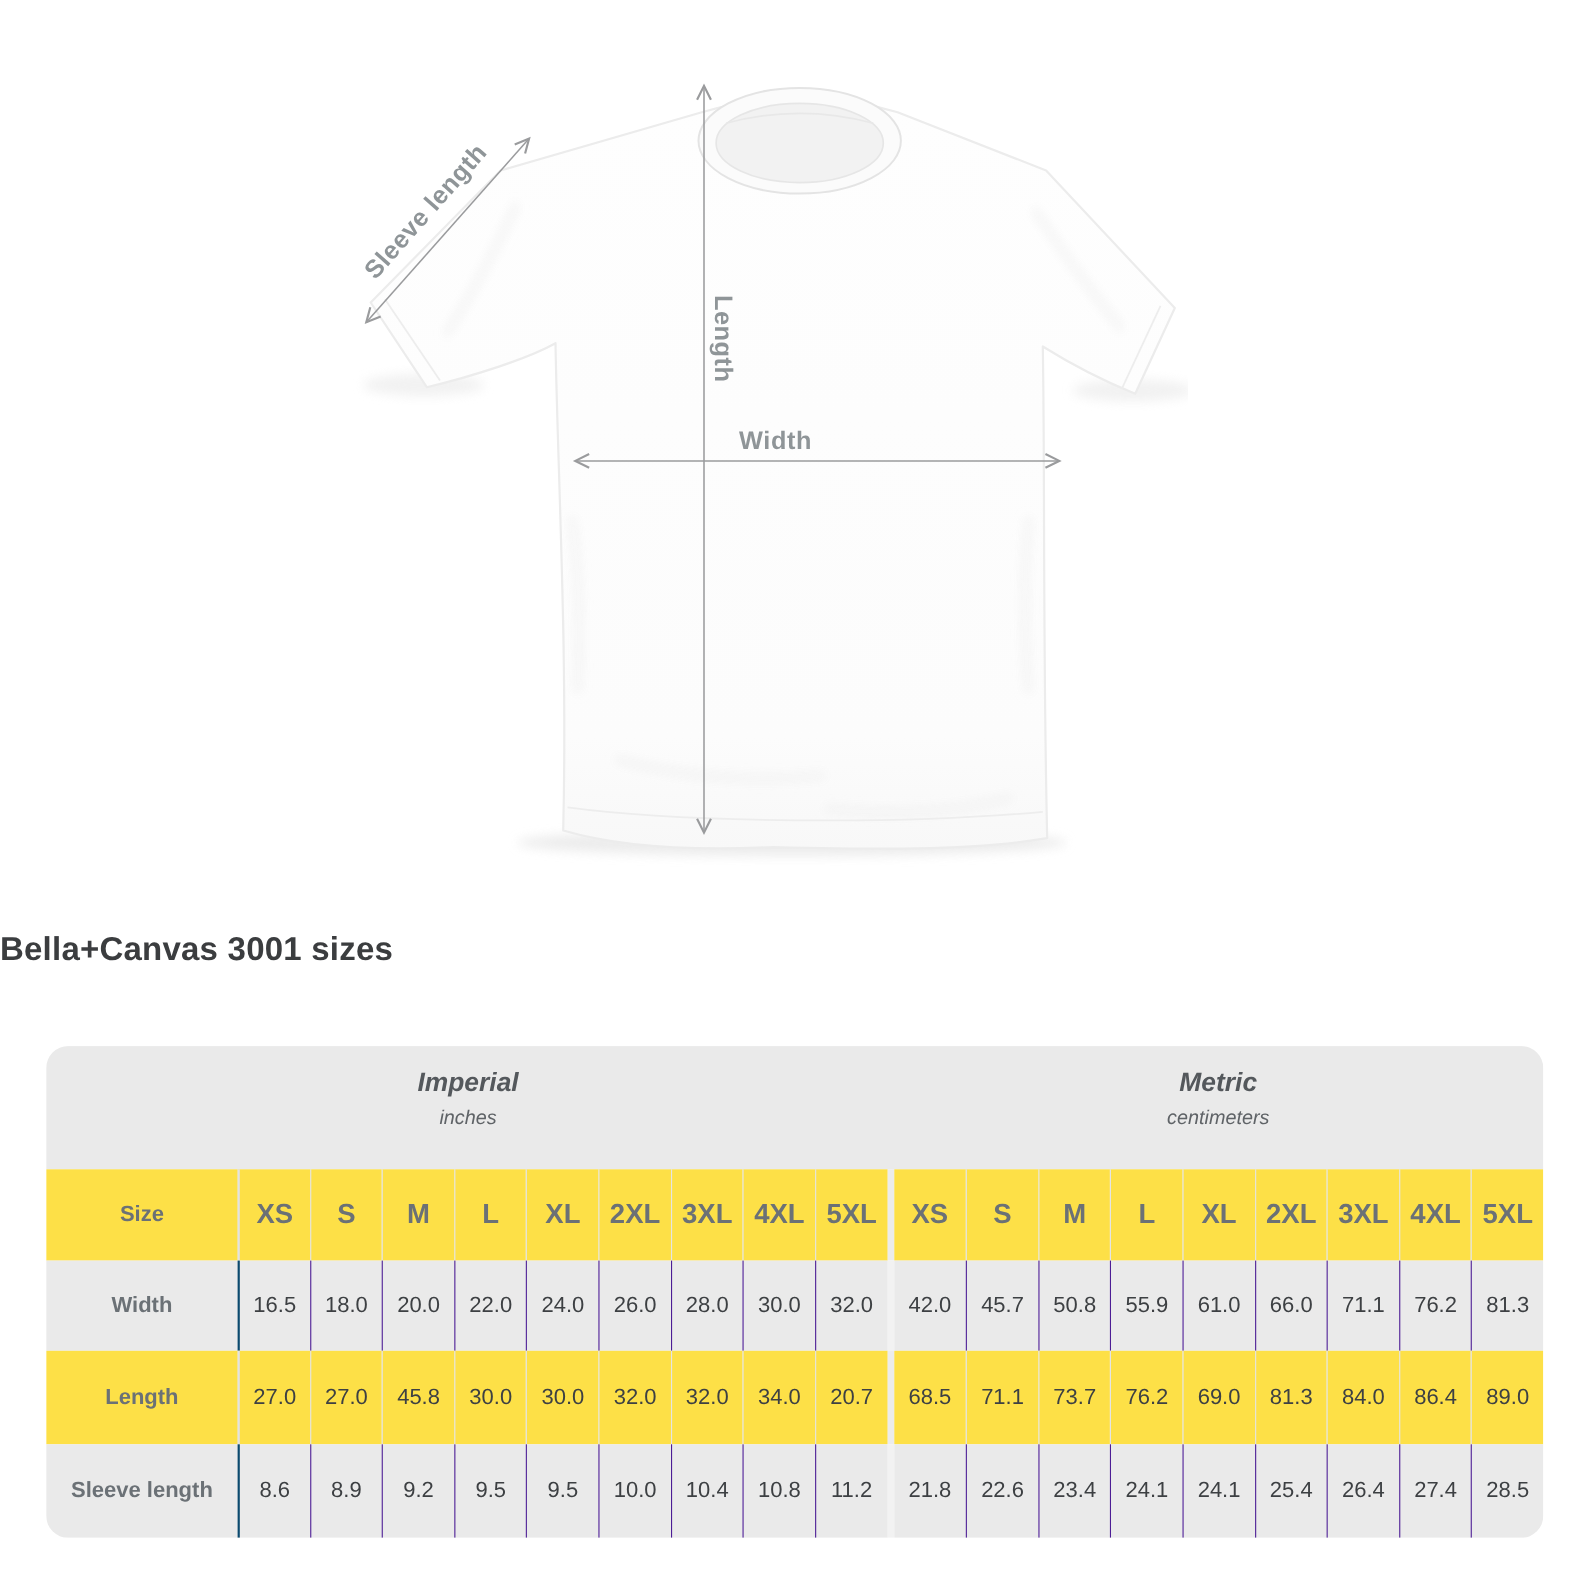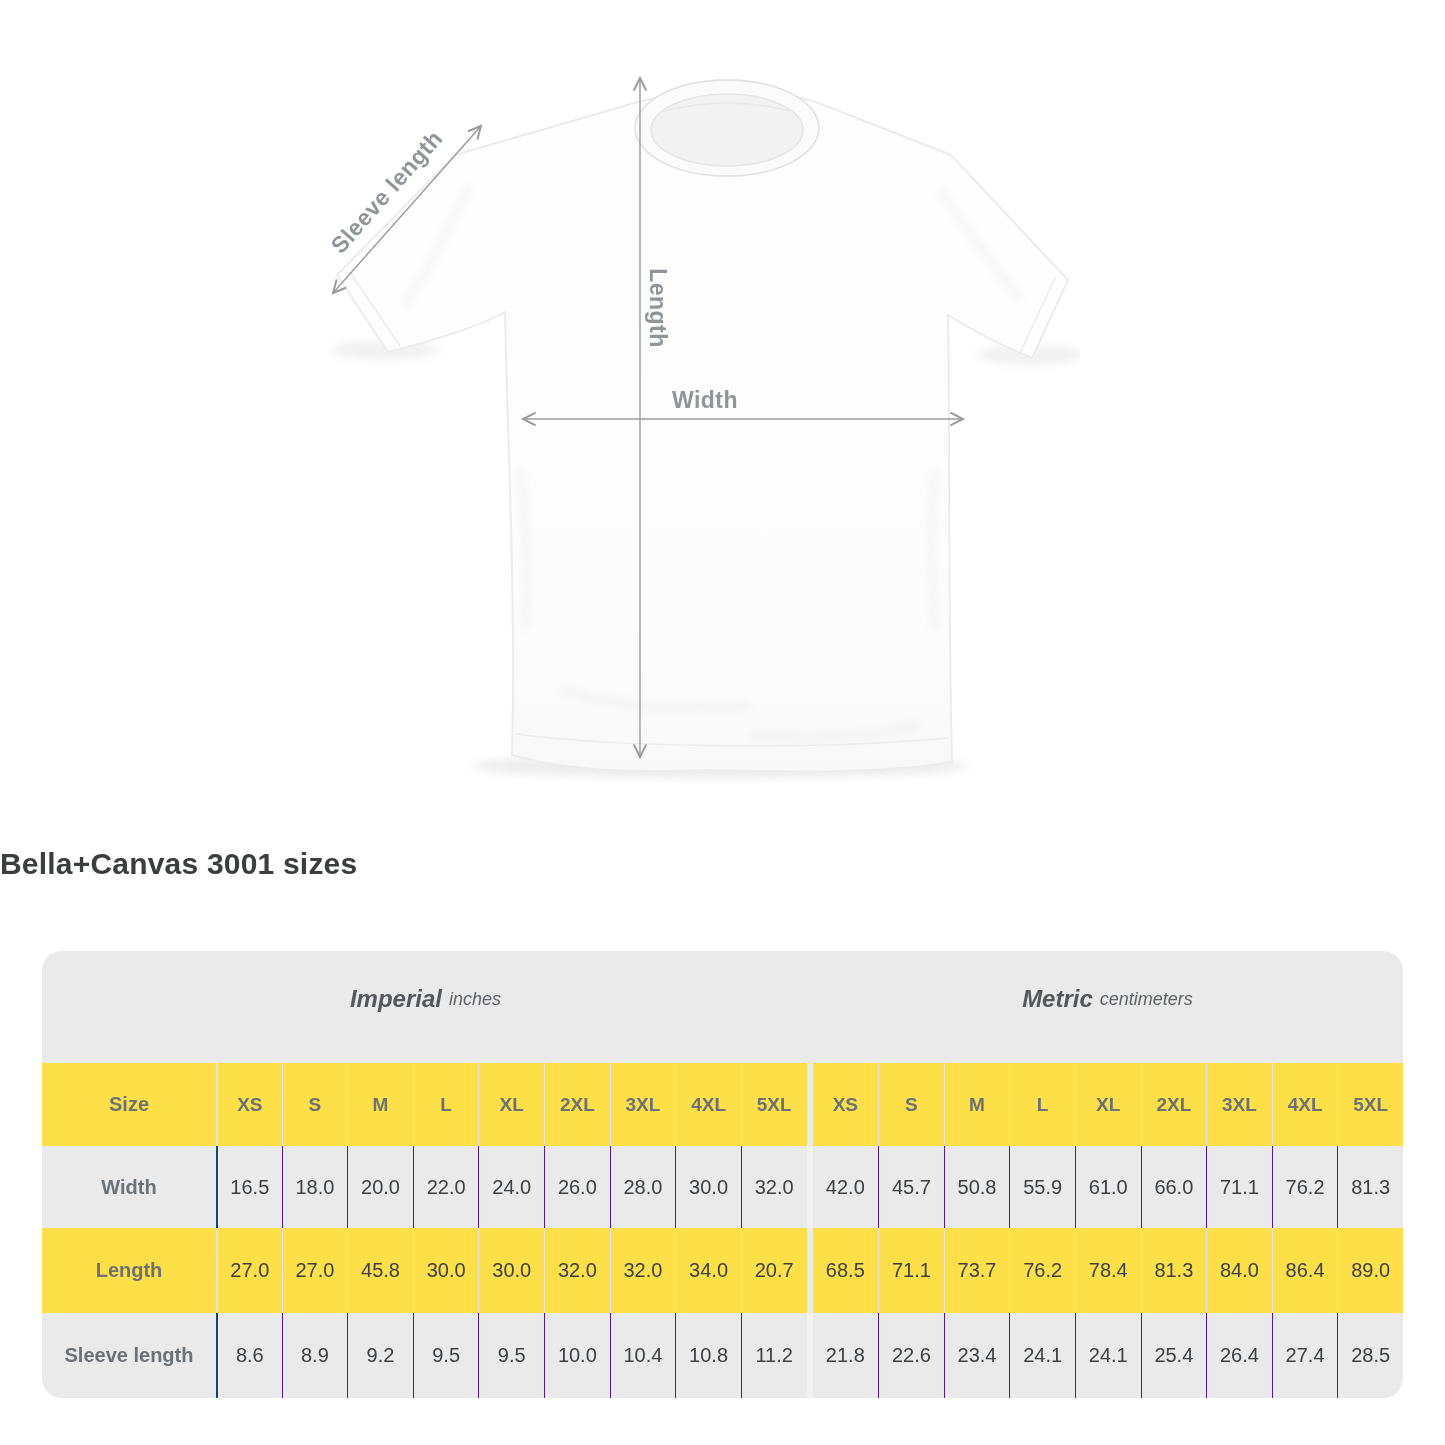--- a/index.html
+++ b/index.html
@@ -18,28 +18,28 @@
   
   .size-table{position:absolute;left:42px;top:951px;width:1361px;border-radius:20px;
               overflow:hidden;}
   .t-row{display:grid;grid-template-columns:174px repeat(9,1fr) 6px repeat(9,1fr);}
   .r-head{height:112px;grid-template-columns:767px 3px 591px;background:#eaeaea;}
   .r-size{height:83px;}
   .r-w{height:82px;}
   .r-l{height:85px;}
   .r-s{height:85px;}
 
-  .band-cell{display:flex;flex-direction:row;align-items:center;justify-content:center;
+  .band-cell{display:flex;flex-direction:column;align-items:center;justify-content:center;
              padding-bottom:16px;gap:7px;}
   .band-name{font-size:24px;font-weight:bold;font-style:italic;color:#54585c;}
   .band-unit{font-size:18px;font-style:italic;color:#5f6367;}
 
   .cell{display:flex;align-items:center;justify-content:center;}
   .lbl{font-size:20px;font-weight:bold;color:#6b7176;}
-  .hdr{font-size:19px;font-weight:bold;color:#6b7176;}
+  .hdr{font-size:25px;font-weight:bold;color:#6b7176;}
   .val{font-size:20px;color:#3d4043;}
 
   
   .row-white .cell{background:#fde047;}
   .row-white .d{border-left:1px solid #e4e4e4;}
   .row-white .first{border-left:2px solid #e2e2e2;}
   .row-white .after-div{border-left:none;}
   .row-white .divider{background:#ececec;border:none;}
   
   .row-gray .cell{background:#eaeaea;}
@@ -191,21 +191,21 @@
       <div class="cell val d">30.0</div>
       <div class="cell val d">32.0</div>
       <div class="cell val d">32.0</div>
       <div class="cell val d">34.0</div>
       <div class="cell val d">20.7</div>
       <div class="cell divider"></div>
       <div class="cell val after-div">68.5</div>
       <div class="cell val d">71.1</div>
       <div class="cell val d">73.7</div>
       <div class="cell val d">76.2</div>
-      <div class="cell val d">78.4</div>
+      <div class="cell val d">69.0</div>
       <div class="cell val d">81.3</div>
       <div class="cell val d">84.0</div>
       <div class="cell val d">86.4</div>
       <div class="cell val d">89.0</div>
     </div>
 
     <div class="t-row r-s row-gray">
       <div class="cell lbl">Sleeve length</div>
       <div class="cell val d first">8.6</div>
       <div class="cell val d">8.9</div>

